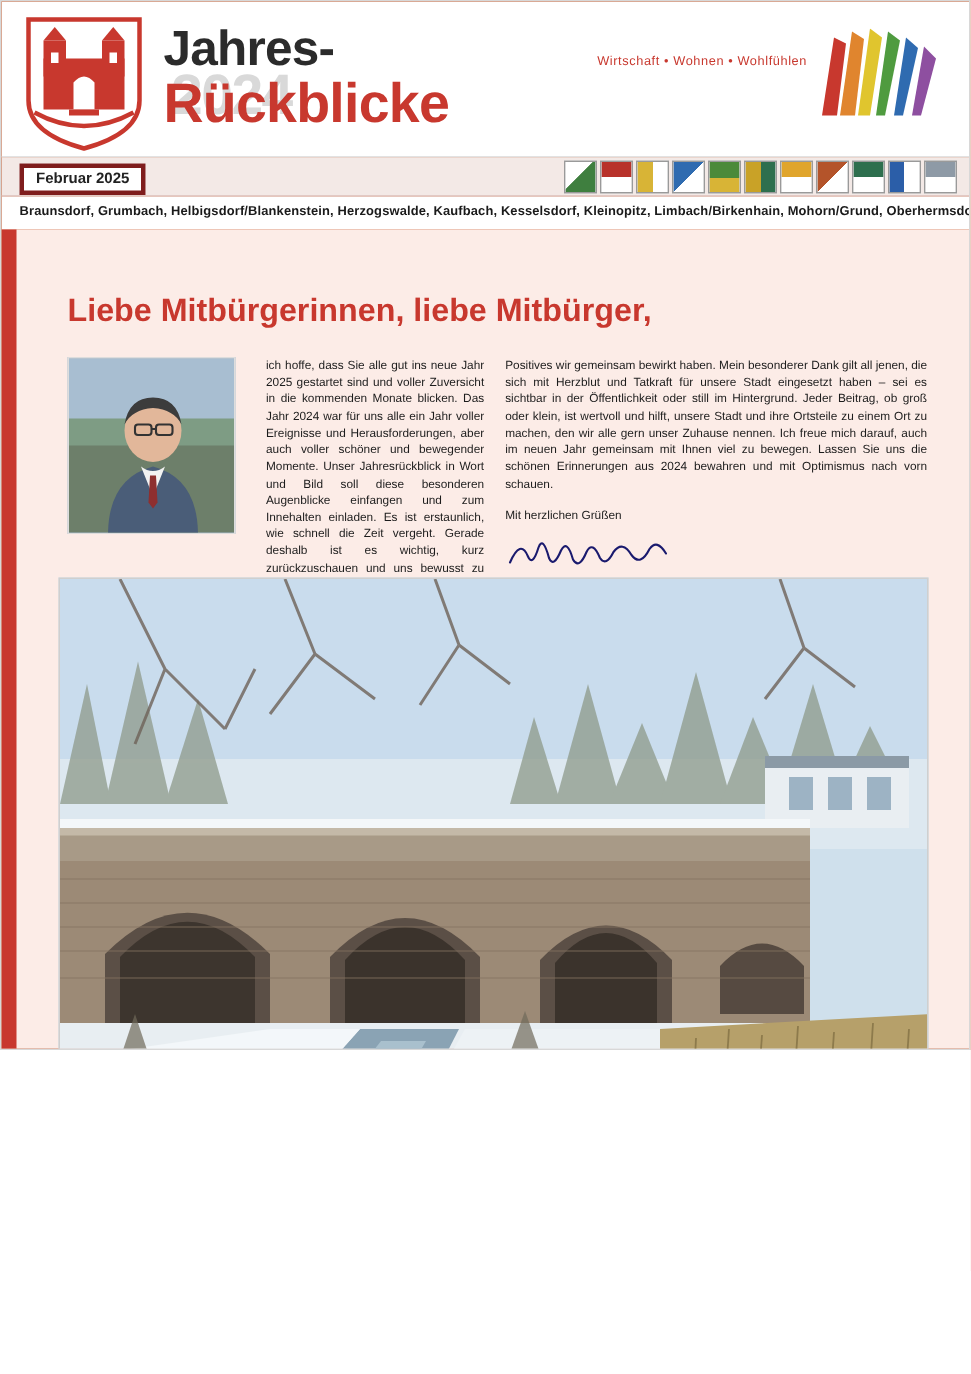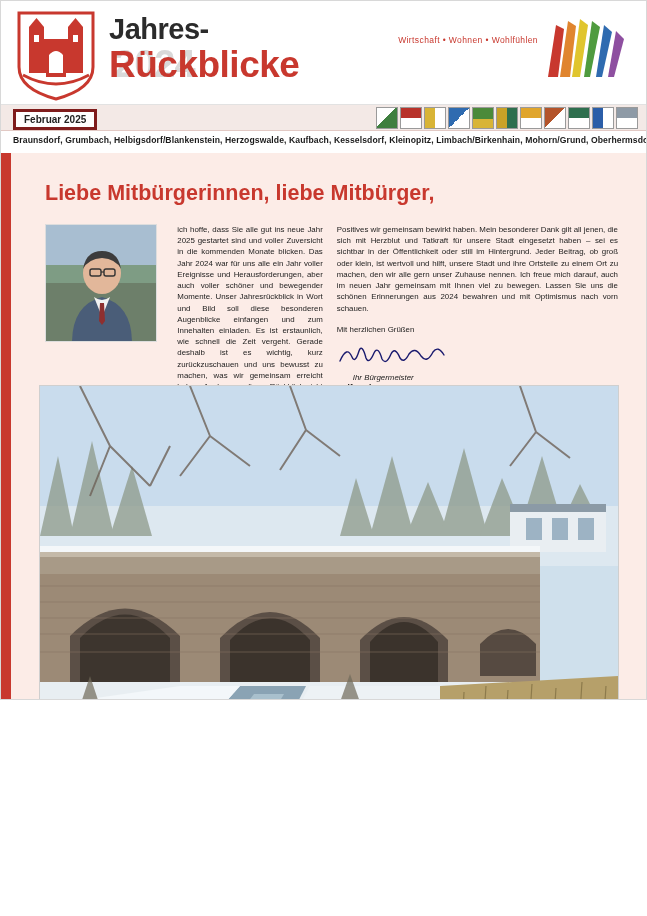--- a/index.html
+++ b/index.html
@@ -28,21 +28,21 @@
     position: absolute;
     left: 14px; top: 8px;
     width: 82px; height: 92px;
   }
   .title-block {
     position: absolute;
     left: 108px; top: 14px;
     line-height: 1;
   }
   .t-jahres {
-    font-size: 29px;
+    font-size: 33px;
     font-weight: bold;
     color: #2b2b2b;
     letter-spacing: -0.5px;
   }
   .t-rueck {
     font-size: 37px;
     font-weight: bold;
     color: #c8382e;
     letter-spacing: -0.5px;
     margin-top: 2px;
@@ -131,21 +131,21 @@
   }
 
   
   .body-area {
     position: relative;
     height: 722px;
     background: #fcece7;
     border-left: 10px solid #c8382e;
   }
   .body-inner {
-    padding: 22px 22px 0 24px;
+    padding: 36px 22px 0 24px;
   }
   .greeting {
     font-size: 21.5px;
     font-weight: bold;
     color: #c8382e;
     margin: 6px 0 18px 10px;
   }
 
   .cols {
     display: flex;

